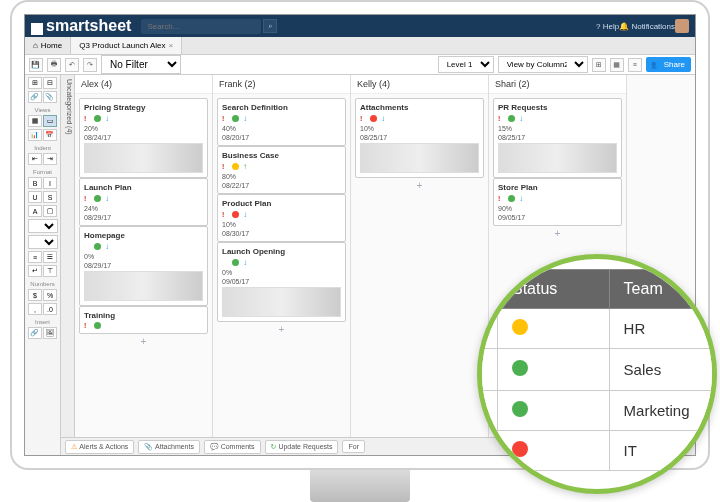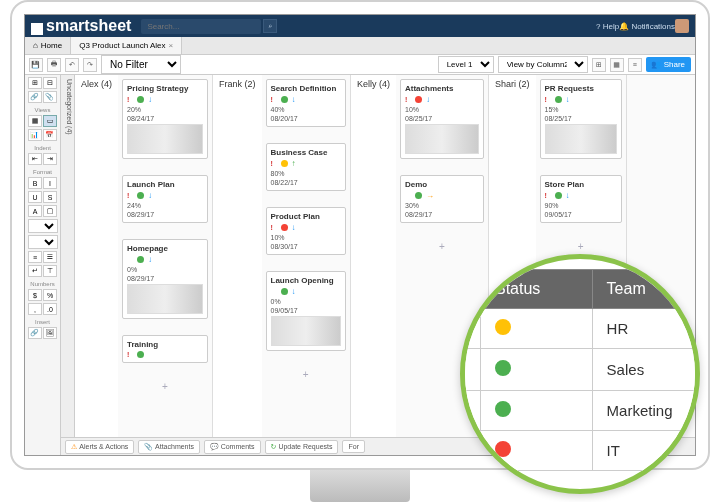--- a/index.html
+++ b/index.html
@@ -23,38 +23,38 @@
 .sel{border:1px solid #ccc;font-size:8px;padding:2px 4px;background:#fff}
 .share-btn{background:#2196f3;color:#fff;border:none;padding:3px 6px;font-size:8px;border-radius:2px;display:flex;align-items:center;gap:2px}
 .body{flex:1;display:flex;overflow:hidden}
 .sidebar{width:36px;background:#f5f5f5;border-right:1px solid #ccc;display:flex;flex-direction:column;align-items:center;padding:2px;gap:2px;font-size:6px;color:#666}
 .sb-sec{width:100%;text-align:center;font-size:6px;color:#888;margin-top:2px}
 .sb-row{display:flex;gap:1px;width:100%;justify-content:center}
 .sb-btn{width:14px;height:12px;border:1px solid #ccc;background:#fff;font-size:7px;display:flex;align-items:center;justify-content:center}
 .sb-btn.active{background:#d0e0f0;border-color:#7aa}
 .board{flex:1;display:flex;overflow:hidden;background:#fafafa}
 .uncat{width:14px;background:#eee;border-right:1px solid #ccc;writing-mode:vertical-rl;text-orientation:mixed;font-size:7px;color:#555;padding:4px 1px;text-align:left}
-.lane{width:138px;border-right:1px solid #ddd;display:flex;}
+.lane{width:138px;border-right:1px solid #ddd;display:flex;flex-direction:column}
 .lane-hd{padding:4px 6px;font-size:9px;color:#333;border-bottom:1px solid #eee;background:#fff}
-.lane-body{flex:1;padding:4px;display:flex;flex-direction:column;gap:16px;overflow:hidden}
+.lane-body{flex:1;padding:4px;display:flex;flex-direction:column;gap:0;overflow:hidden}
 .card{background:#fff;border:1px solid #ccc;border-radius:2px;padding:4px;display:flex;flex-direction:column;gap:2px}
 .card-title{font-size:8px;font-weight:bold;color:#333}
 .card-row{display:flex;align-items:center;gap:4px;font-size:7px;color:#555}
 .excl{color:#d32f2f;font-weight:bold}
 .dot{width:7px;height:7px;border-radius:50%;display:inline-block}
 .dot.g{background:#4caf50}.dot.y{background:#ffc107}.dot.r{background:#f44336}
 .arrow{font-size:8px}
 .arrow.down{color:#2196f3}.arrow.up{color:#4caf50}.arrow.side{color:#ff9800}
 .card-img{height:30px;background:linear-gradient(90deg,#ddd,#eee,#ccc);border:1px solid #ddd}
 .add-plus{color:#aab;text-align:center;font-size:10px;padding:2px}
 .add-lane{color:#2196f3;font-size:8px;padding:4px 6px}
 .bottombar{position:absolute;bottom:0;left:36px;right:0;height:18px;background:#f0f0f0;border-top:1px solid #ccc;display:flex;align-items:center;padding:0 4px;gap:4px}
 .bb-btn{border:1px solid #ccc;background:#fff;font-size:7px;padding:2px 5px;color:#555;border-radius:2px;display:flex;align-items:center;gap:2px}
 .stand{position:absolute;left:310px;bottom:0;width:100px;height:34px;background:linear-gradient(#ddd,#bbb);border-radius:0 0 4px 4px}
-.zoom{position:absolute;right:20px;bottom:8px;width:240px;height:240px;border-radius:50%;border:5px solid #8bc34a;background:#fff;overflow:hidden;box-shadow:0 2px 8px rgba(0,0,0,.2)}
+.zoom{position:absolute;right:3px;bottom:8px;width:240px;height:240px;border-radius:50%;border:5px solid #8bc34a;background:#fff;overflow:hidden;box-shadow:0 2px 8px rgba(0,0,0,.2)}
 .zoom-inner{position:absolute;left:-20px;top:10px;right:-40px}
 .zoom-table{width:100%;border-collapse:collapse}
 .zoom-table th{background:#666;color:#fff;font-size:16px;font-weight:normal;padding:10px 14px;text-align:left;border:1px solid #888}
 .zoom-table td{padding:10px 14px;border:1px solid #ccc;font-size:15px;color:#333;background:#fff}
 .zoom-table td:first-child{text-align:center}
 .zdot{width:16px;height:16px;border-radius:50%;display:inline-block}
 .zexcl{color:#d32f2f;font-size:18px;font-weight:bold}
 .plus-icon{color:#fff;font-weight:bold}
 </style>
 </head>
@@ -273,30 +273,20 @@
                   <div class="card-title">Attachments</div>
                   <div class="card-row">
                     <span class="excl" style="width: 6px;">!</span>
                     <span class="dot r"></span>
                     <span class="arrow down">↓</span>
                   </div>
                   <div class="card-row">10%</div>
                   <div class="card-row">08/25/17</div>
                   <div class="card-img"></div>
                 </div>
-                <div class="card">
-                  <div class="card-title">Demo</div>
-                  <div class="card-row">
-                    <span class="excl" style="width: 6px;"></span>
-                    <span class="dot g"></span>
-                    <span class="arrow side">→</span>
-                  </div>
-                  <div class="card-row">30%</div>
-                  <div class="card-row">08/29/17</div>
-                </div>
                 <div class="add-plus">+</div>
               </div>
             </div>
             <div class="lane">
               <div class="lane-hd">Shari (2)</div>
               <div class="lane-body">
                 <div class="card">
                   <div class="card-title">PR Requests</div>
                   <div class="card-row">
                     <span class="excl" style="width: 6px;">!</span>

